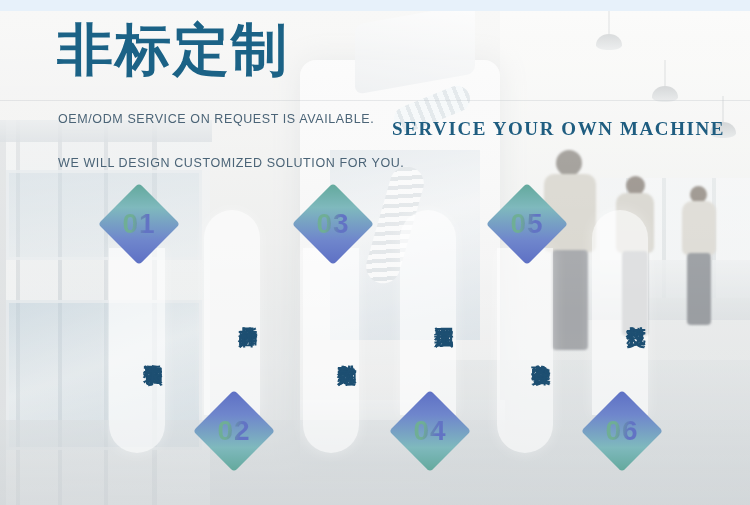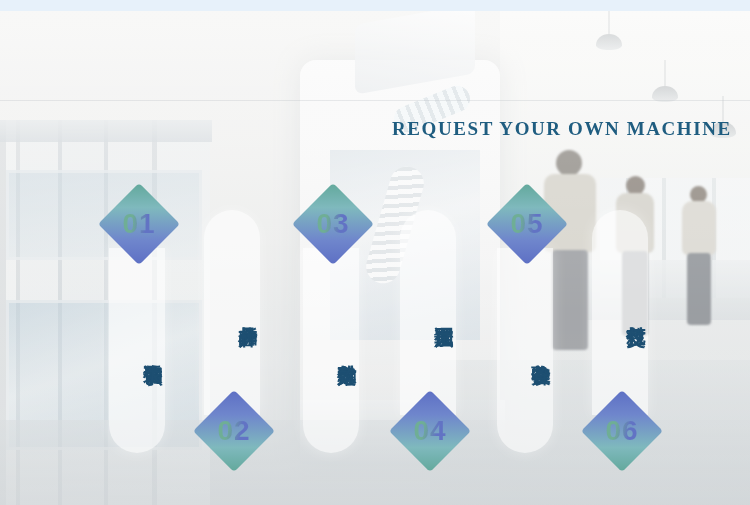--- a/index.html
+++ b/index.html
@@ -340,21 +340,24 @@
     <div class="p-head" style="left:10px; top:0; width:17px; height:17px; background:#6c6257;"></div>
     <div class="p-body" style="left:2px; top:15px; width:34px; height:54px; background:#cfccc3;"></div>
     <div class="p-legs" style="left:7px; top:67px; width:24px; height:72px; background:#6f747a;"></div>
   </div>
 
   <div class="bg-layer bg-hairline"></div>
   <div class="bg-layer bg-haze"></div>
 
   <div class="top-strip"></div>
 
-  <div class="tagline">REQUEST YOUR OWN MACHINE</div>
+  <div class="headline">非标定制</div>
+  <div class="subline l1">OEM/ODM SERVICE ON REQUEST IS AVAILABLE.</div>
+  <div class="subline l3">WE WILL DESIGN CUSTOMIZED SOLUTION FOR YOU.</div>
+  <div class="tagline">SERVICE YOUR OWN MACHINE</div>
 
   <div class="steps">
 
     <div class="step badge-top" style="left:109px; top:195px;">
       <div class="pill" style="top:53px; height:205px;">
         <div class="pill-label" style="top:14px; height:176px;">咨询确认需求</div>
       </div>
       <div class="badge g-a" style="left:1px; top:0;">
         <span class="badge-num">01</span>
       </div>

